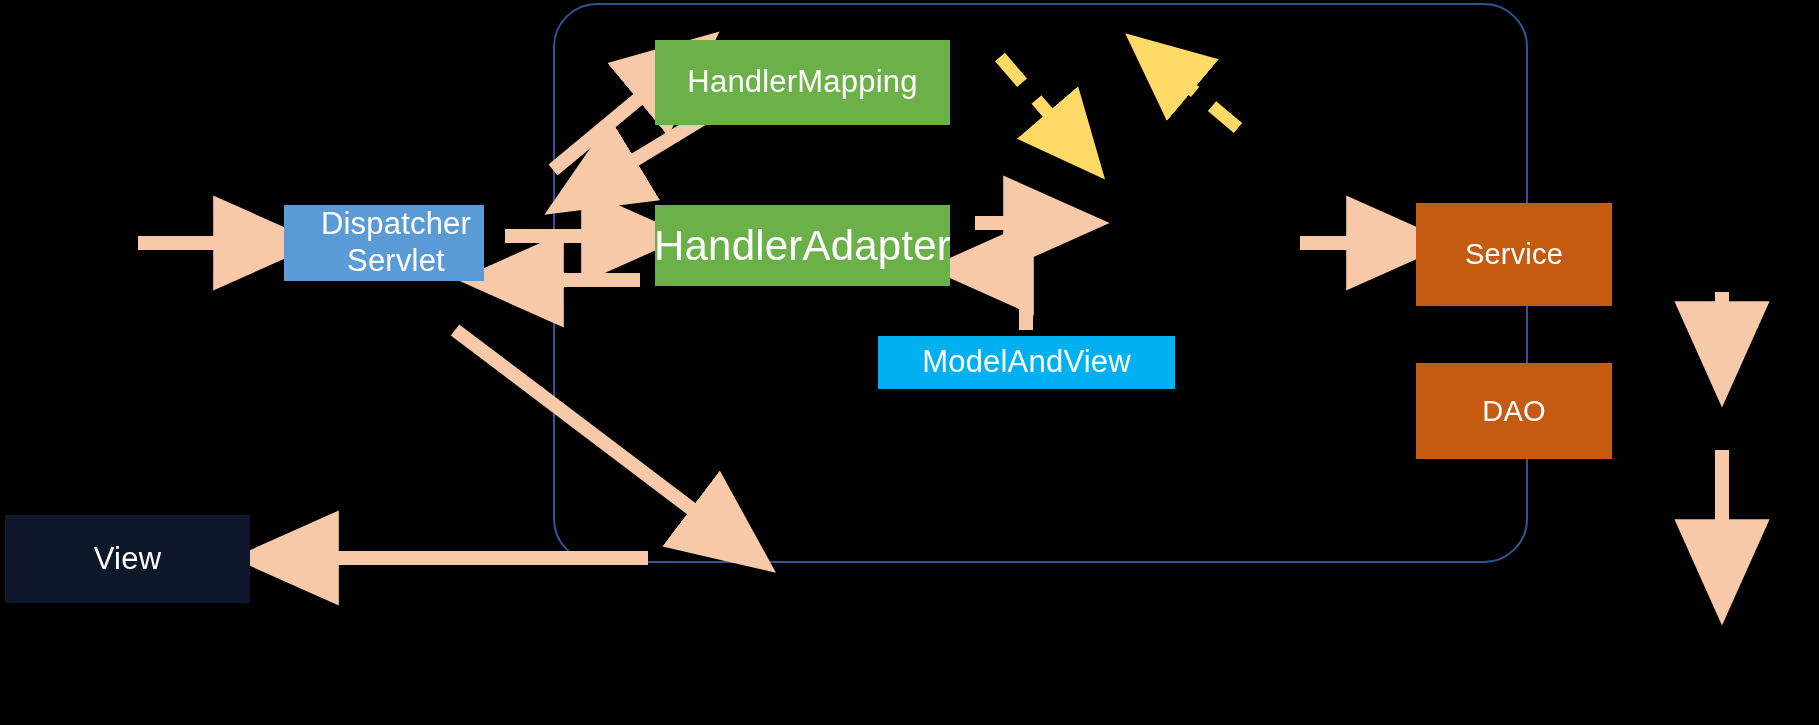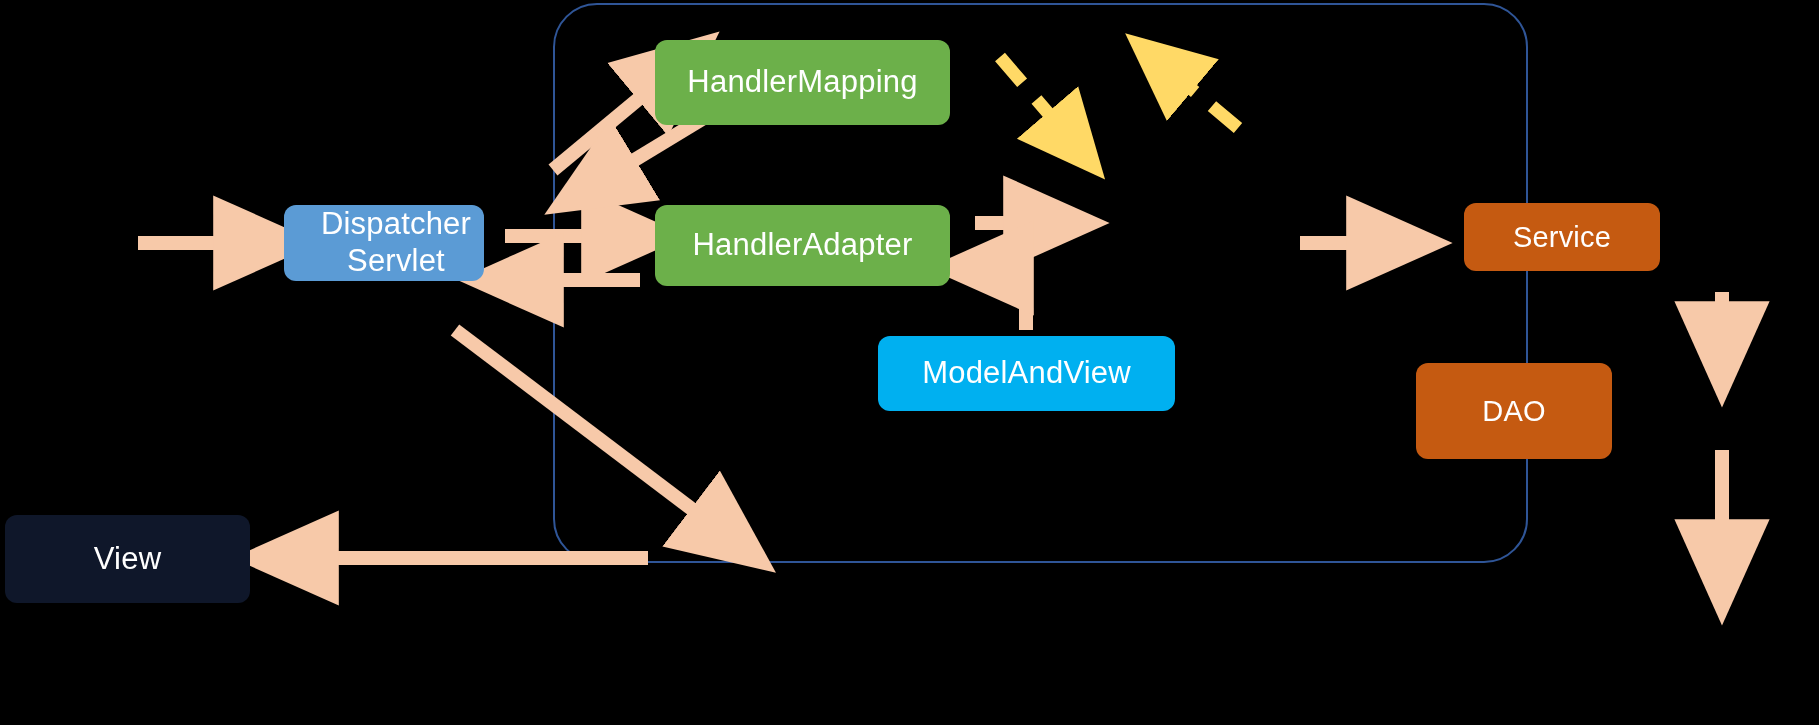--- a/index.html
+++ b/index.html
@@ -20,21 +20,21 @@
   }
   .node {
     position: absolute;
     display: flex;
     align-items: center;
     justify-content: center;
     text-align: center;
     color: #ffffff;
     line-height: 1.18;
     box-sizing: border-box;
-    border-radius: 12px;
+    border-radius: 0;
     white-space: pre-line;
     letter-spacing: 0.2px;
   }
   .node-green   { background: #6cb04a; }
   .node-blue    { background: #5b9bd5; padding-left: 24px; }
   .node-cyan    { background: #00b0f0; }
   .node-darkblue{ background: #0f172a; }
   .node-orange  { background: #c55a11; }
 
   #container-frame {
@@ -115,26 +115,26 @@
       <line x1="1238" y1="128" x2="1157" y2="60"></line>
       <line x1="1000" y1="57" x2="1078" y2="148"></line>
     </g>
   </svg>
 
   <div class="node node-blue" style="left:284px; top:205px; width:200px; height:76px; font-size:31px;">Dispatcher
 Servlet</div>
 
   <div class="node node-green" style="left:655px; top:40px; width:295px; height:85px; font-size:31px;">HandlerMapping</div>
 
-  <div class="node node-green" style="left:655px; top:205px; width:295px; height:81px; font-size:31px;">HandlerAdapter</div>
+  <div class="node node-green" style="left:655px; top:205px; width:295px; height:81px; font-size:42px;">HandlerAdapter</div>
 
 
-  <div class="node node-cyan" style="left:878px; top:336px; width:297px; height:75px; font-size:31px;">ModelAndView</div>
+  <div class="node node-cyan" style="left:878px; top:336px; width:297px; height:53px; font-size:31px;">ModelAndView</div>
 
-  <div class="node node-orange" style="left:1416px; top:203px; width:196px; height:68px; font-size:29px;margin-left:48px;">Service</div>
+  <div class="node node-orange" style="left:1416px; top:203px; width:196px; height:103px; font-size:29px;">Service</div>
 
   <div class="node node-orange" style="left:1416px; top:363px; width:196px; height:96px; font-size:29px;">DAO</div>
 
   <div class="node node-darkblue" style="left:5px; top:515px; width:245px; height:88px; font-size:31px;">View</div>
 
 
 
 </div>
 
 </body></html>

